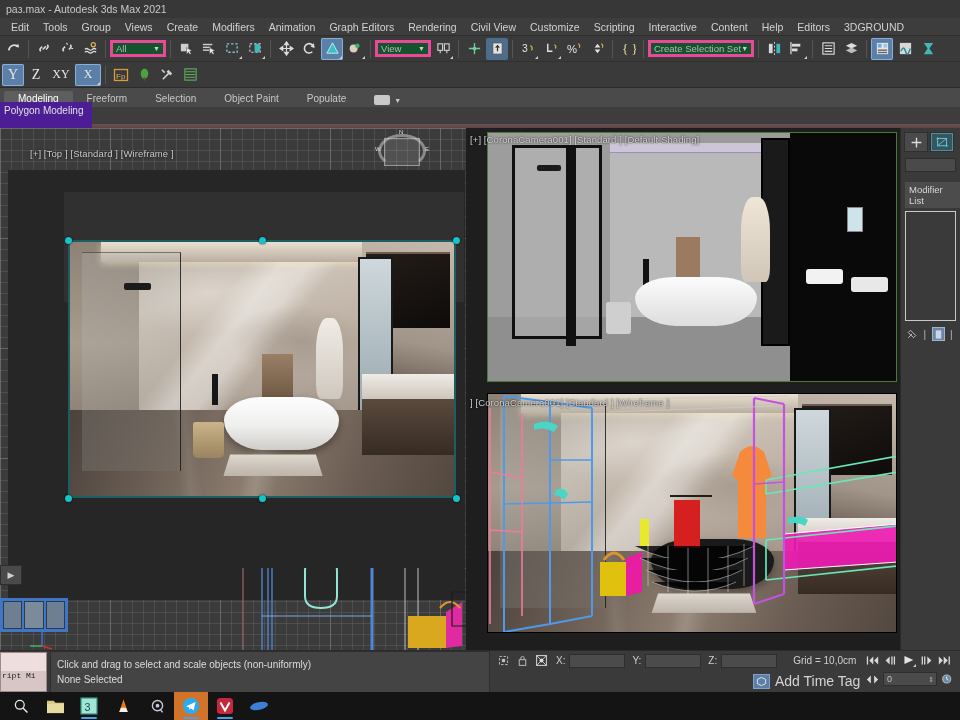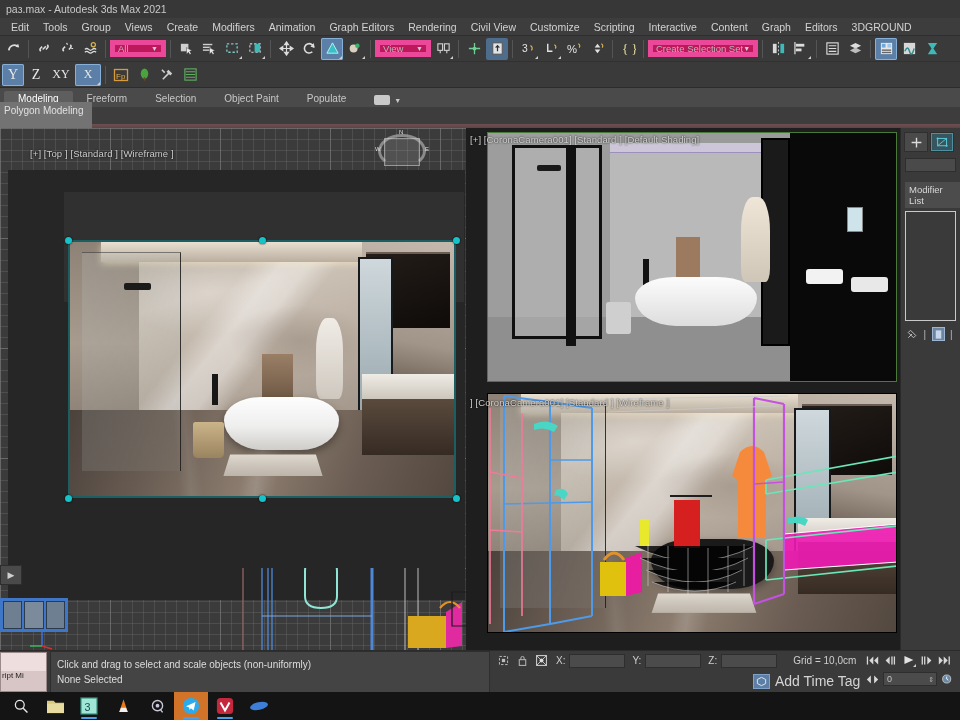--- a/index.html
+++ b/index.html
@@ -37,39 +37,39 @@
   .tbtn {
     width:22px; height:22px; display:flex; align-items:center; justify-content:center;
     color:#d6d6d6; font-size:13px; border-radius:2px; position:relative;
     flex:0 0 auto;
   }
   .tbtn.active { background:#5b7fa6; box-shadow:inset 0 0 0 1px #86b0d8; }
   .tbtn.lit { background:#4e6d8d; }
   .tbtn svg { display:block; }
   .tsep { width:1px; height:18px; background:#555; margin:0 3px; flex:0 0 auto; }
   .tdrop {
-    height:17px; background:#be185d; border:5px solid #ec4899; color:#b8b8b8;
+    height:17px; background:#14532d; border:3px solid #ec4899; color:#b8b8b8;
     font-size:9.5px; display:flex; align-items:center; padding:0 3px;
     min-width:56px; justify-content:space-between; flex:0 0 auto;text-align:right;
   }
   .tdrop .cv { font-size:7px; color:#cfcfcf; }
   .corner:after {
     content:""; position:absolute; right:1px; bottom:1px;
     border-left:3px solid transparent; border-bottom:3px solid #cfcfcf;
   }
 
   
   .ribbon { background:#4a4a4a; height:19px; display:flex; align-items:flex-end; padding-left:4px;}
   .rtab {
     font-size:10px; color:#c7c7c7; padding:2px 14px 3px 14px; white-space:nowrap;
   }
   .rtab.sel { background:#5e5e5e; color:#fff; border-radius:2px 2px 0 0; }
   .ribbon-sub { background:#3d3d3d; height:17px; display:flex; align-items:center; }
   .ribbon-sub .lbl {
-    font-size:10px; color:#e0e0e0; background:#737373;
+    font-size:10px; color:#e0e0e0; background:#4c1d95;
     padding:2px 8px 2px 4px; height:28px; line-height:13px;
   }
   .ribbon-strip {
     height:5px;
     background:linear-gradient(#6e4f52,#5a4144);
   }
 
   
   .vp-area { position:absolute; left:0; top:128px; width:960px; height:522px; background:#1e1e1e; }
 
@@ -269,21 +269,21 @@
   
   .statusbar {
     position:absolute; left:0; top:650px; width:960px; height:42px; background:#3a3a3a;
     border-top:1px solid #2b2b2b;
   }
   .mini-listener {
     position:absolute; left:0; top:1px; width:47px; height:40px;
     background:#d8c6c6; border:1px solid #9a8a8a;
   }
   .mini-listener .pink { height:18px; background:#eedede; }
-  .mini-listener .txt { font-family:Liberation Sans, sans-serif; font-size:8px; color:#222; padding-left:1px;}
+  .mini-listener .txt { font-family:Liberation Mono, monospace; font-size:8px; color:#222; padding-left:1px;}
   .status-msgs { position:absolute; left:50px; top:0px; width:440px; height:42px;
                  background:#444; border:1px solid #2e2e2e; }
   .status-msgs div { font-size:10px; color:#dcdcdc; padding:4px 0 0 6px; }
   .coord-row { position:absolute; left:496px; top:2px; display:flex; align-items:center; gap:4px;}
   .cicon { width:15px; height:15px; display:flex; align-items:center; justify-content:center;
            color:#c0c0c0; font-size:11px;}
   .clabel { font-size:10px; color:#cfcfcf; margin-left:3px;}
   .cfield { width:56px; height:14px; background:#4b4b4b; border:1px solid #2e2e2e;}
   .gridtxt { font-size:10px; color:#cfcfcf; margin-left:12px; white-space:nowrap;}
   .timetag-row { position:absolute; left:753px; top:22px; display:flex; align-items:center; gap:5px;}
@@ -327,21 +327,21 @@
     <div class="menuitem">Create</div>
     <div class="menuitem">Modifiers</div>
     <div class="menuitem">Animation</div>
     <div class="menuitem">Graph Editors</div>
     <div class="menuitem">Rendering</div>
     <div class="menuitem">Civil View</div>
     <div class="menuitem">Customize</div>
     <div class="menuitem">Scripting</div>
     <div class="menuitem">Interactive</div>
     <div class="menuitem">Content</div>
-    <div class="menuitem">Graph</div>
+    <div class="menuitem">Help</div>
     <div class="menuitem">Editors</div>
     <div class="menuitem">3DGROUND</div>
   </div>
 
   <div class="toolbar">
     <div class="tbtn">
       <svg width="15" height="15" viewBox="0 0 16 16">
           <path d="M3 10 A6 6 0 0 1 13 6" stroke="#dcdcdc" stroke-width="1.8" fill="none"></path>
           <path d="M13 3 L14 7 L10 6 Z" fill="#dcdcdc"></path>
         </svg>

